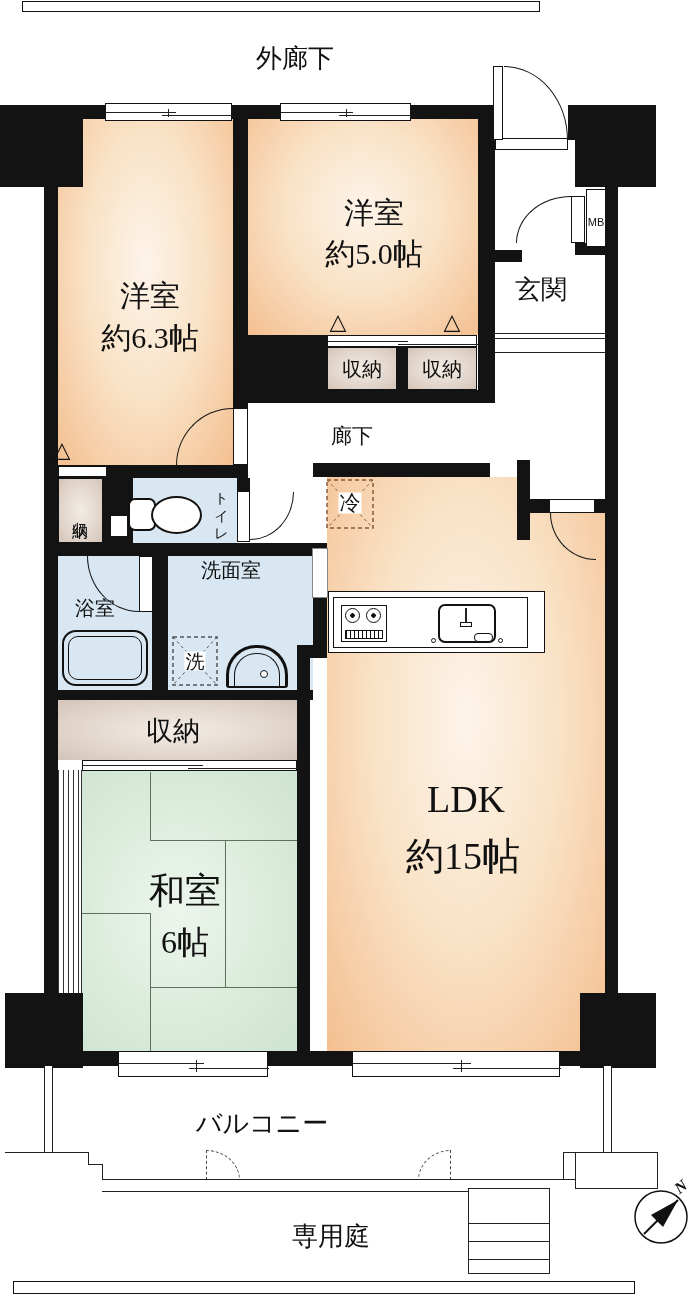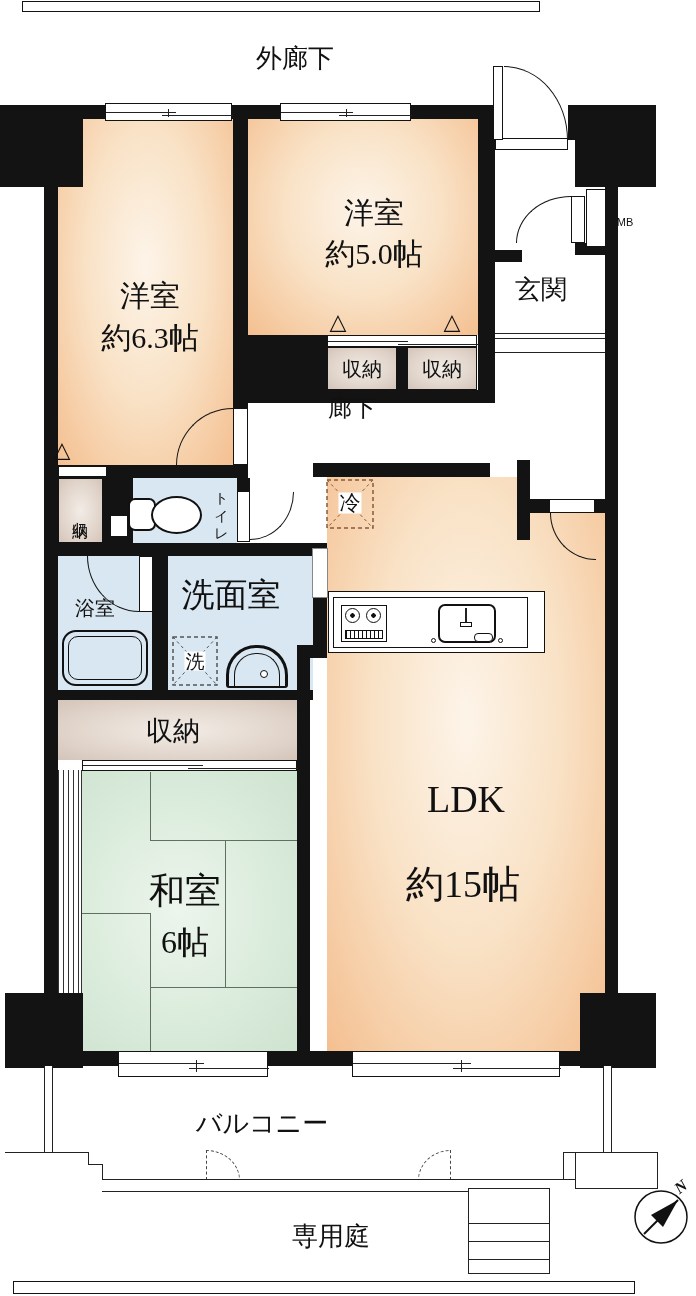--- a/index.html
+++ b/index.html
@@ -202,30 +202,30 @@
   <span class="lb" style="left:62px;top:450px;font-size:22px;">△</span>
   <span class="lb" style="left:338px;top:322px;font-size:22px;">△</span>
   <span class="lb" style="left:452px;top:322px;font-size:22px;">△</span>
 
   <span class="lb" style="left:295px;top:59px;font-size:26px;">外廊下</span>
   <span class="lb" style="left:150px;top:296px;font-size:30px;">洋室</span>
   <span class="lb" style="left:150px;top:338px;font-size:30px;">約6.3帖</span>
   <span class="lb" style="left:374px;top:213px;font-size:30px;">洋室</span>
   <span class="lb" style="left:374px;top:254px;font-size:30px;">約5.0帖</span>
   <span class="lb" style="left:541px;top:290px;font-size:26px;">玄関</span>
-  <span class="lb" style="left:596px;top:222px;font-size:11px;font-family:'Liberation Sans','DejaVu Sans',sans-serif;margin-left:29px;" class-extra="whitebg">MB</span>
+  <span class="lb" style="left:596px;top:222px;font-size:11px;font-family:'Liberation Sans','DejaVu Sans',sans-serif;" class-extra="whitebg">MB</span>
   <span class="lb" style="left:362px;top:369px;font-size:20px;">収納</span>
   <span class="lb" style="left:442px;top:369px;font-size:20px;">収納</span>
-  <span class="lb" style="left:352px;top:408px;font-size:24px;">廊下</span>
+  <span class="lb" style="left:352px;top:436px;font-size:21px;">廊下</span>
   <span class="lb vt" style="left:80px;top:511px;font-size:16px;">収納</span>
   <span class="lb vt" style="left:221px;top:509px;font-size:14px;">トイレ</span>
   <span class="lb whitebg" style="left:350px;top:503px;font-size:21px;">冷</span>
   <span class="lb" style="left:95px;top:608px;font-size:20px;">浴室</span>
-  <span class="lb" style="left:231px;top:595px;font-size:33px;">洗面室</span>
+  <span class="lb" style="left:231px;top:570px;font-size:20px;">洗面室</span>
   <span class="lb whitebg" style="left:195px;top:661px;font-size:19px;">洗</span>
   <span class="lb" style="left:173px;top:731px;font-size:27px;">収納</span>
   <span class="lb" style="left:185px;top:891px;font-size:36px;">和室</span>
   <span class="lb" style="left:185px;top:942px;font-size:32px;">6帖</span>
   <span class="lb" style="left:466px;top:799px;font-size:38px;">LDK</span>
-  <span class="lb" style="left:463px;top:884px;font-size:38px;">約15帖</span>
+  <span class="lb" style="left:463px;top:856px;font-size:38px;">約15帖</span>
   <span class="lb" style="left:262px;top:1124px;font-size:26px;">バルコニー</span>
   <span class="lb" style="left:331px;top:1237px;font-size:26px;">専用庭</span>
 </div>
 
 </body></html>

